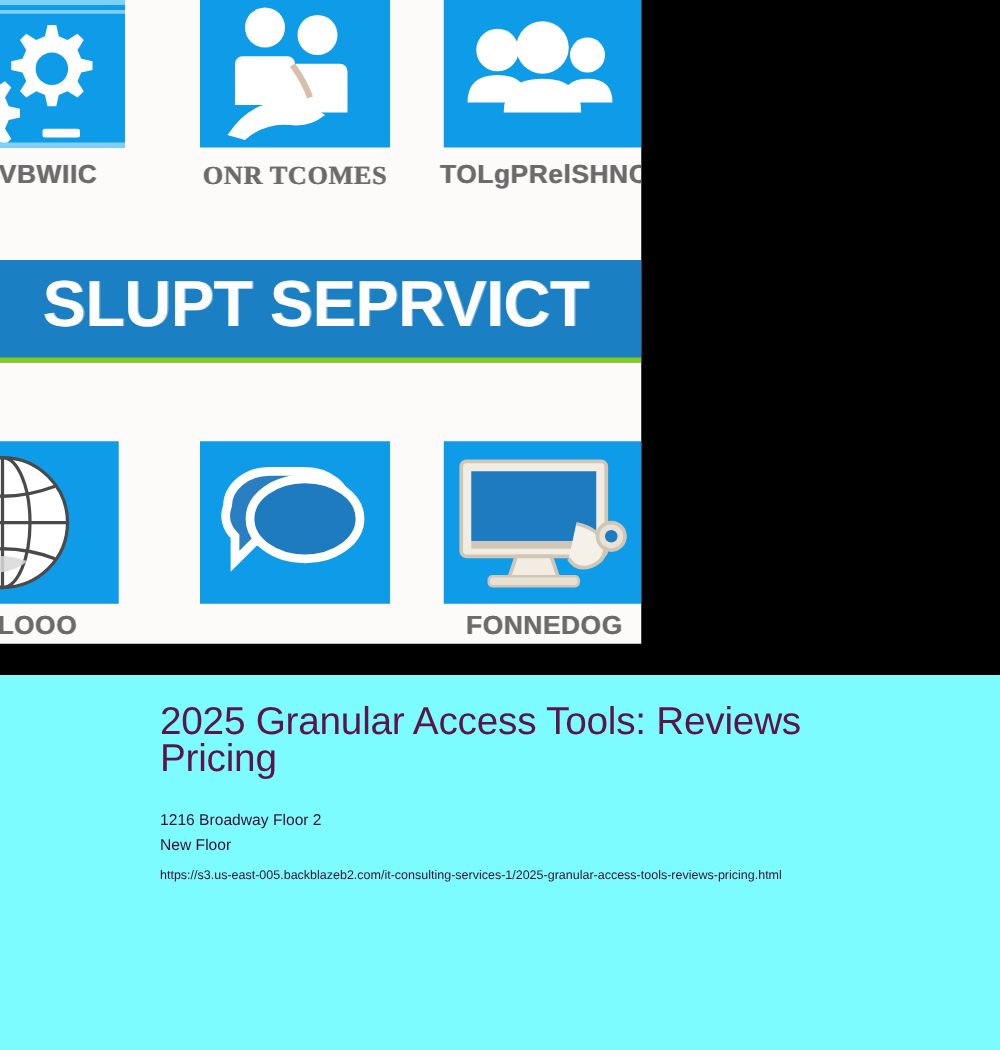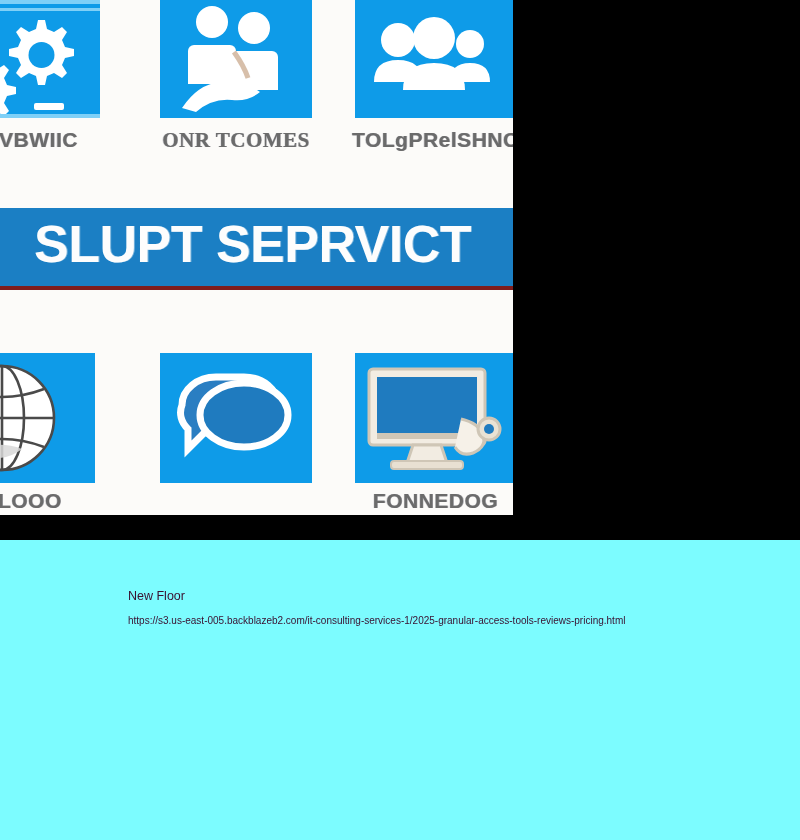--- a/index.html
+++ b/index.html
@@ -65,21 +65,21 @@
   #label-outcomes { left: 152px; width: 168px; font-family: Liberation Serif, serif; }
   #label-people   { left: 344px; width: 190px; text-align: left; padding-left: 8px; }
 
   
   #banner {
     position: absolute;
     left: 0; top: 208px;
     width: 513px;
     height: 82px;
     background: #1b7fc4;
-    border-bottom: 4px solid #7f1d1d;
+    border-bottom: 4px solid #84cc16;
     box-sizing: border-box;
   }
   #banner-text {
     position: absolute;
     left: 34px;
     top: 6px;
     font-size: 52px;
     font-weight: bold;
     color: #fdfdfd;
     letter-spacing: -0.5px;
@@ -269,22 +269,24 @@
 
 
     <div class="tile-label r2-label" id="label-support">FONNEDOG</div>
 
   </div>
 </div>
 
 <div id="info-panel">
   <div id="info-inner">
 
+    <h1 id="page-title">2025 Granular Access Tools: Reviews Pricing</h1>
 
 
     <div id="contact-block">
+      <div class="contact-line">1216 Broadway Floor 2</div>
       <div class="contact-line">New Floor</div>
     </div>
 
     <a id="source-url" href="#">https://s3.us-east-005.backblazeb2.com/it-consulting-services-1/2025-granular-access-tools-reviews-pricing.html</a>
 
   </div>
 </div>
 
 </body></html>

